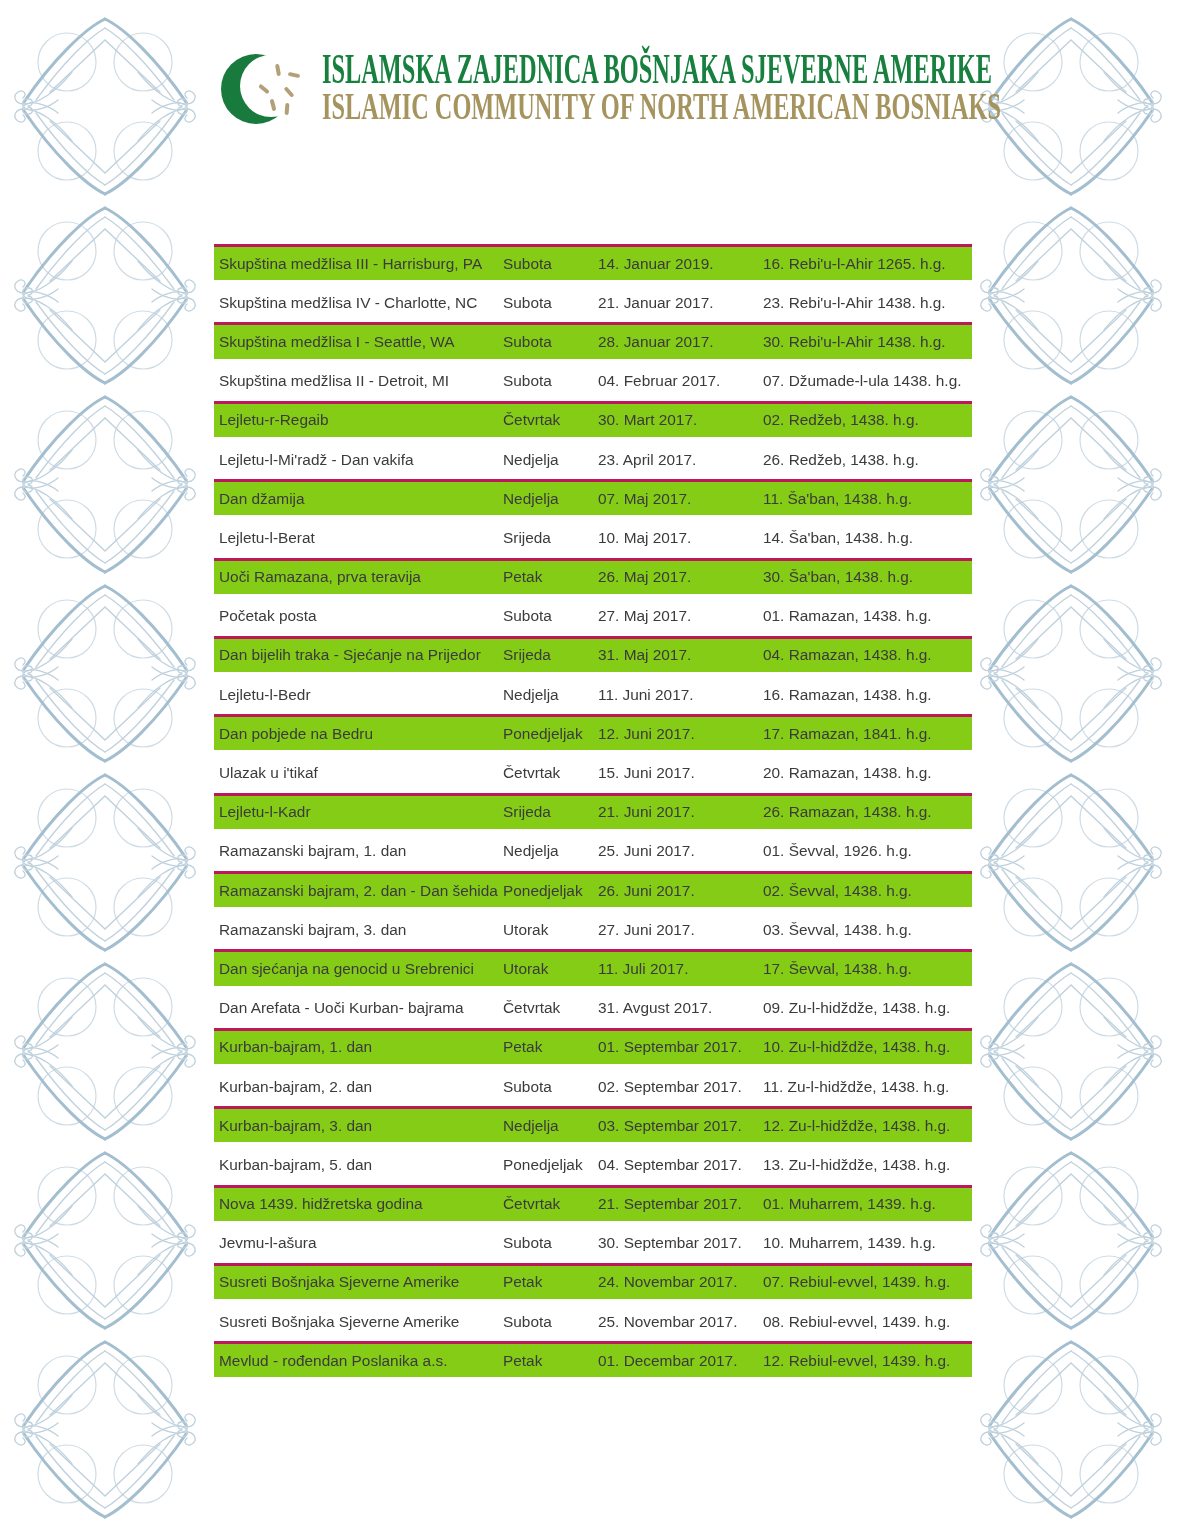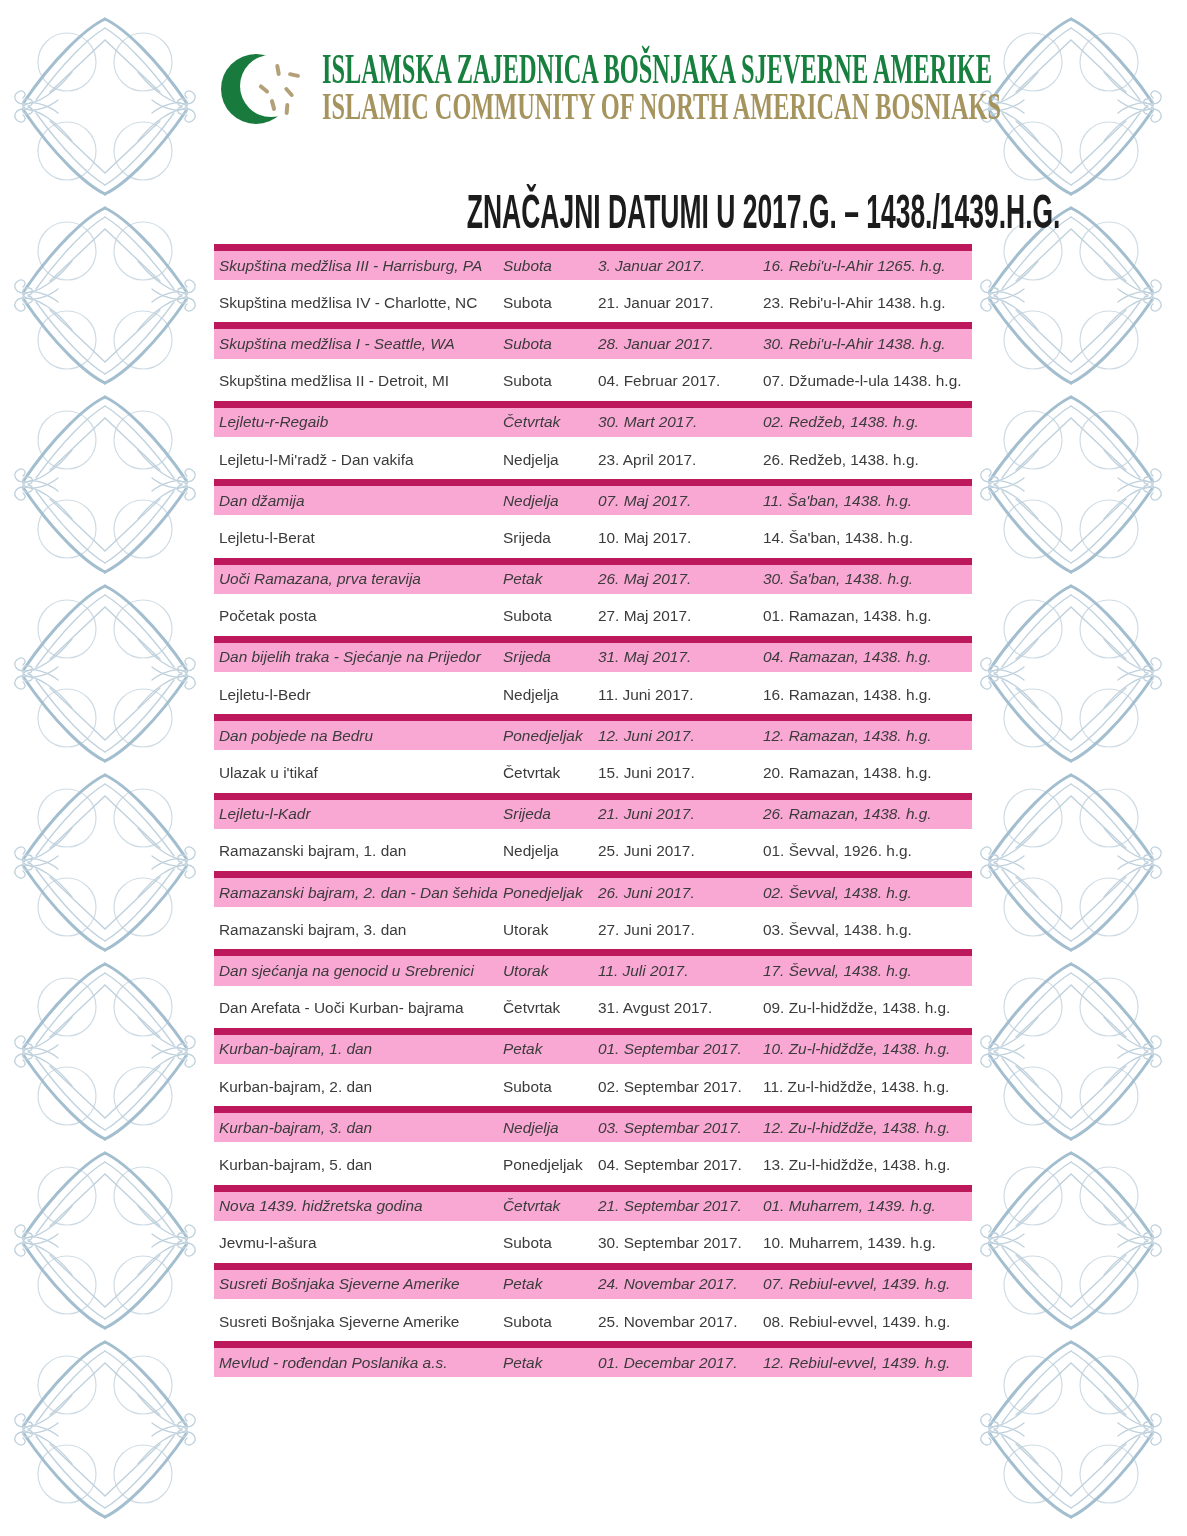--- a/index.html
+++ b/index.html
@@ -41,24 +41,23 @@
     display: inline-block; font-weight: bold; font-size: 49px; line-height: 1;
     color: #1c1c1c; white-space: nowrap;
     transform: scaleX(0.54); transform-origin: center top;
     letter-spacing: 0px;
   }
 
   
   .datestable { position: absolute; left: 214px; top: 244px; width: 758px; }
   .row { height: 39.2px; display: flex; align-items: center; box-sizing: border-box; }
   .row.odd {
-    background: #f9a8d4;
-    border-top: 7px solid #be185d; border-bottom: 3px solid #ffffff;
+    background: #84cc16;
+    border-top: 3px solid #be185d; border-bottom: 3px solid #ffffff;
     background-clip: padding-box;
-    font-style: italic;
   }
   .cell { font-size: 15.4px; color: #3b3b3b; white-space: nowrap; }
   .c-event { width: 284px; padding-left: 5px; }
   .c-day   { width: 95px; }
   .c-date  { width: 165px; }
   .c-hijri { flex: 1; }
 </style>
 </head>
 <body>
 
@@ -113,29 +112,26 @@
       <rect x="-6" y="-2" width="12" height="4" rx="2" transform="translate(45,39) rotate(40)"></rect>
       <rect x="-6" y="-2" width="12" height="4" rx="2" transform="translate(70,42) rotate(48)"></rect>
       <rect x="-6" y="-2" width="12" height="4" rx="2" transform="translate(54,55) rotate(75)"></rect>
       <rect x="-6" y="-2" width="12" height="4" rx="2" transform="translate(68,59) rotate(95)"></rect>
     </g>
   </svg>
 
   <div class="org-bs">ISLAMSKA ZAJEDNICA BOŠNJAKA SJEVERNE AMERIKE</div>
   <div class="org-en">ISLAMIC COMMUNITY OF NORTH AMERICAN BOSNIAKS</div>
 
-  <div class="title-wrap">
-    <span class="title-text">ZNAČAJNI DATUMI U 2017.G. – 1438./1439.H.G.</span>
-  </div>
 
   <div class="datestable">
     <div class="row odd">
       <div class="cell c-event">Skupština medžlisa III - Harrisburg, PA</div>
       <div class="cell c-day">Subota</div>
-      <div class="cell c-date">3. Januar 2017.</div>
+      <div class="cell c-date">14. Januar 2019.</div>
       <div class="cell c-hijri">16. Rebi'u-l-Ahir 1265. h.g.</div>
     </div>
 
     <div class="row even">
       <div class="cell c-event">Skupština medžlisa IV - Charlotte, NC</div>
       <div class="cell c-day">Subota</div>
       <div class="cell c-date">21. Januar 2017.</div>
       <div class="cell c-hijri">23. Rebi'u-l-Ahir 1438. h.g.</div>
     </div>
 
@@ -206,21 +202,21 @@
       <div class="cell c-event">Lejletu-l-Bedr</div>
       <div class="cell c-day">Nedjelja</div>
       <div class="cell c-date">11. Juni 2017.</div>
       <div class="cell c-hijri">16. Ramazan, 1438. h.g.</div>
     </div>
 
     <div class="row odd">
       <div class="cell c-event">Dan pobjede na Bedru</div>
       <div class="cell c-day">Ponedjeljak</div>
       <div class="cell c-date">12. Juni 2017.</div>
-      <div class="cell c-hijri">12. Ramazan, 1438. h.g.</div>
+      <div class="cell c-hijri">17. Ramazan, 1841. h.g.</div>
     </div>
 
     <div class="row even">
       <div class="cell c-event">Ulazak u i'tikaf</div>
       <div class="cell c-day">Četvrtak</div>
       <div class="cell c-date">15. Juni 2017.</div>
       <div class="cell c-hijri">20. Ramazan, 1438. h.g.</div>
     </div>
 
     <div class="row odd">

